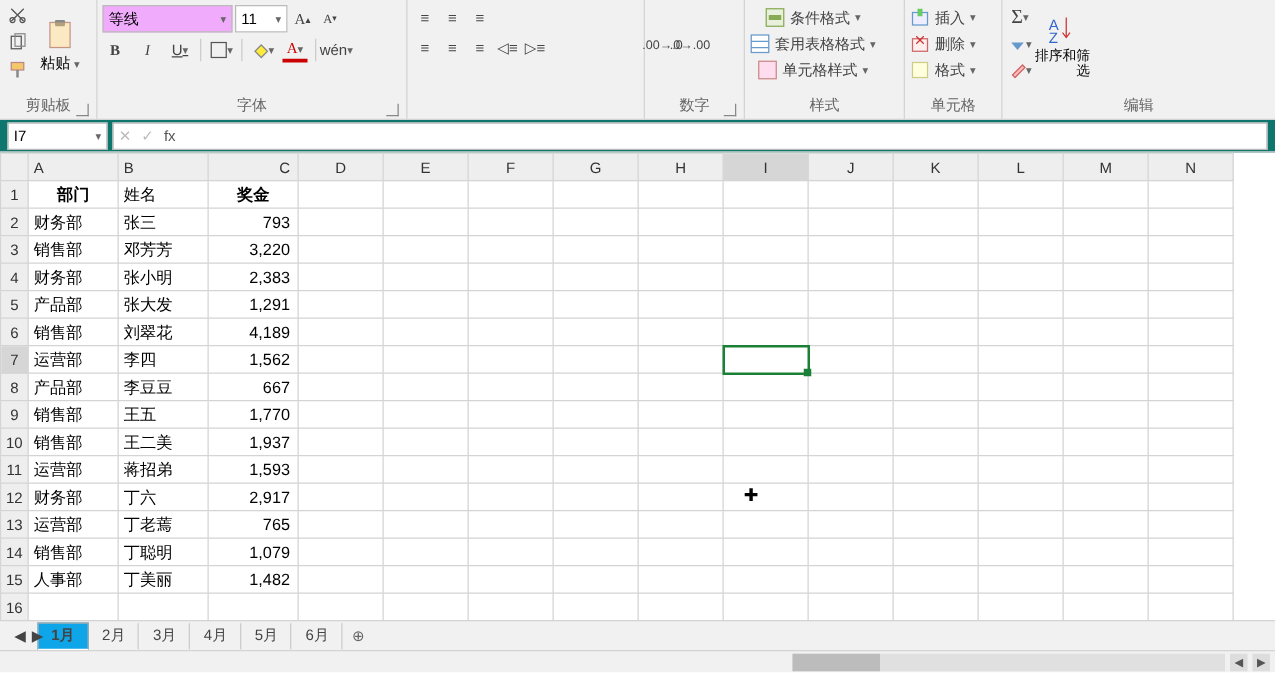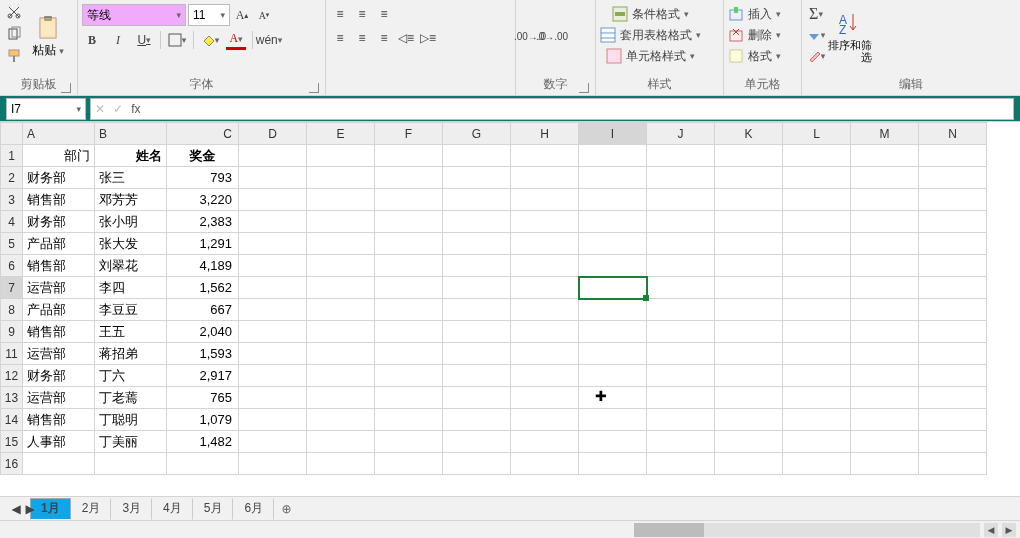--- a/index.html
+++ b/index.html
@@ -288,22 +288,22 @@
           <th class="colJ">J</th>
           <th class="colK">K</th>
           <th class="colL">L</th>
           <th class="colM">M</th>
           <th class="colN">N</th>
         </tr>
       </thead>
       <tbody>
         <tr>
           <td class="rowhdr">1</td>
-          <td class="colA" style="font-weight: normal; text-align: right; margin-left: 11px;">部门</td>
-          <td class="colB" style="font-weight: bold; text-align: right;">姓名</td>
+          <td class="colA" style="font-weight: bold; text-align: center; margin-left: 11px;">部门</td>
+          <td class="colB" style="font-weight: normal; text-align: left;">姓名</td>
           <td class="colC" style="font-weight: bold; text-align: center;">奖金</td>
           <td class="colD"></td>
           <td class="colE"></td>
           <td class="colF"></td>
           <td class="colG"></td>
           <td class="colH"></td>
           <td class="colI"></td>
           <td class="colJ"></td>
           <td class="colK"></td>
           <td class="colL"></td>
@@ -426,21 +426,38 @@
           <td class="colJ"></td>
           <td class="colK"></td>
           <td class="colL"></td>
           <td class="colM"></td>
           <td class="colN"></td>
         </tr>
         <tr>
           <td class="rowhdr">9</td>
           <td class="colA">销售部</td>
           <td class="colB">王五</td>
-          <td class="colC">2,040</td>
+          <td class="colC">1,770</td>
+          <td class="colD"></td>
+          <td class="colE"></td>
+          <td class="colF"></td>
+          <td class="colG"></td>
+          <td class="colH"></td>
+          <td class="colI"></td>
+          <td class="colJ"></td>
+          <td class="colK"></td>
+          <td class="colL"></td>
+          <td class="colM"></td>
+          <td class="colN"></td>
+        </tr>
+        <tr>
+          <td class="rowhdr">10</td>
+          <td class="colA">销售部</td>
+          <td class="colB">王二美</td>
+          <td class="colC">1,937</td>
           <td class="colD"></td>
           <td class="colE"></td>
           <td class="colF"></td>
           <td class="colG"></td>
           <td class="colH"></td>
           <td class="colI"></td>
           <td class="colJ"></td>
           <td class="colK"></td>
           <td class="colL"></td>
           <td class="colM"></td>

